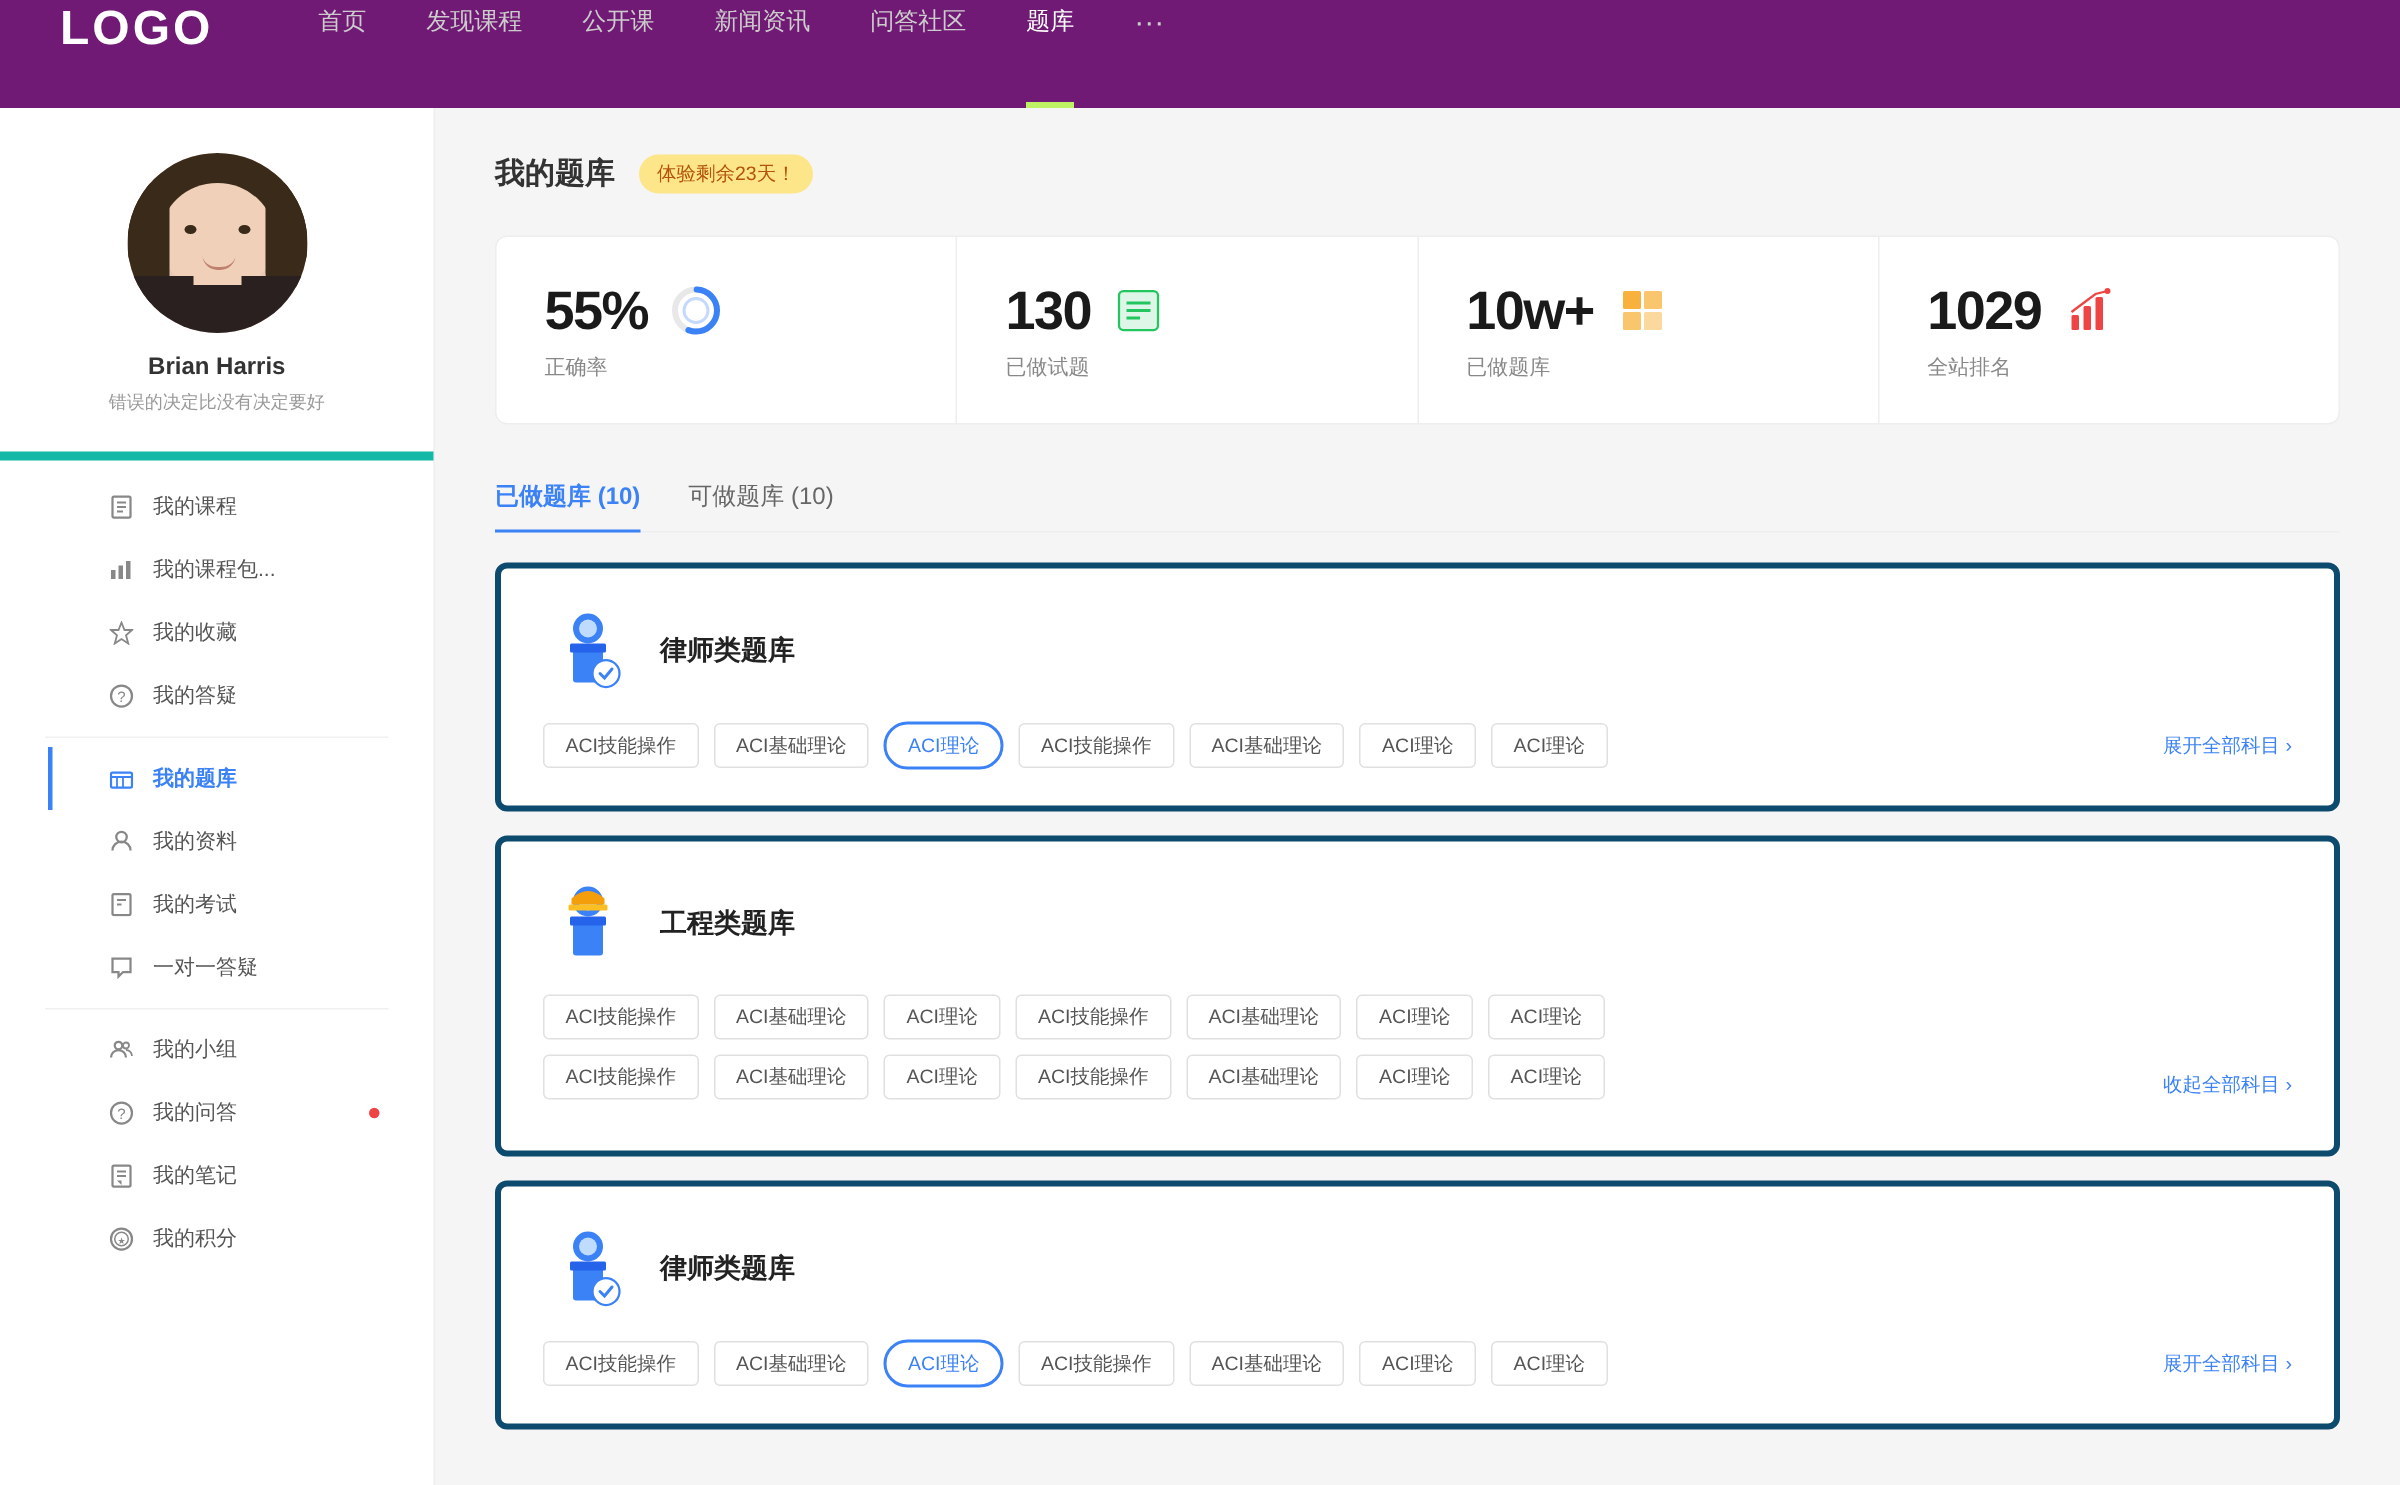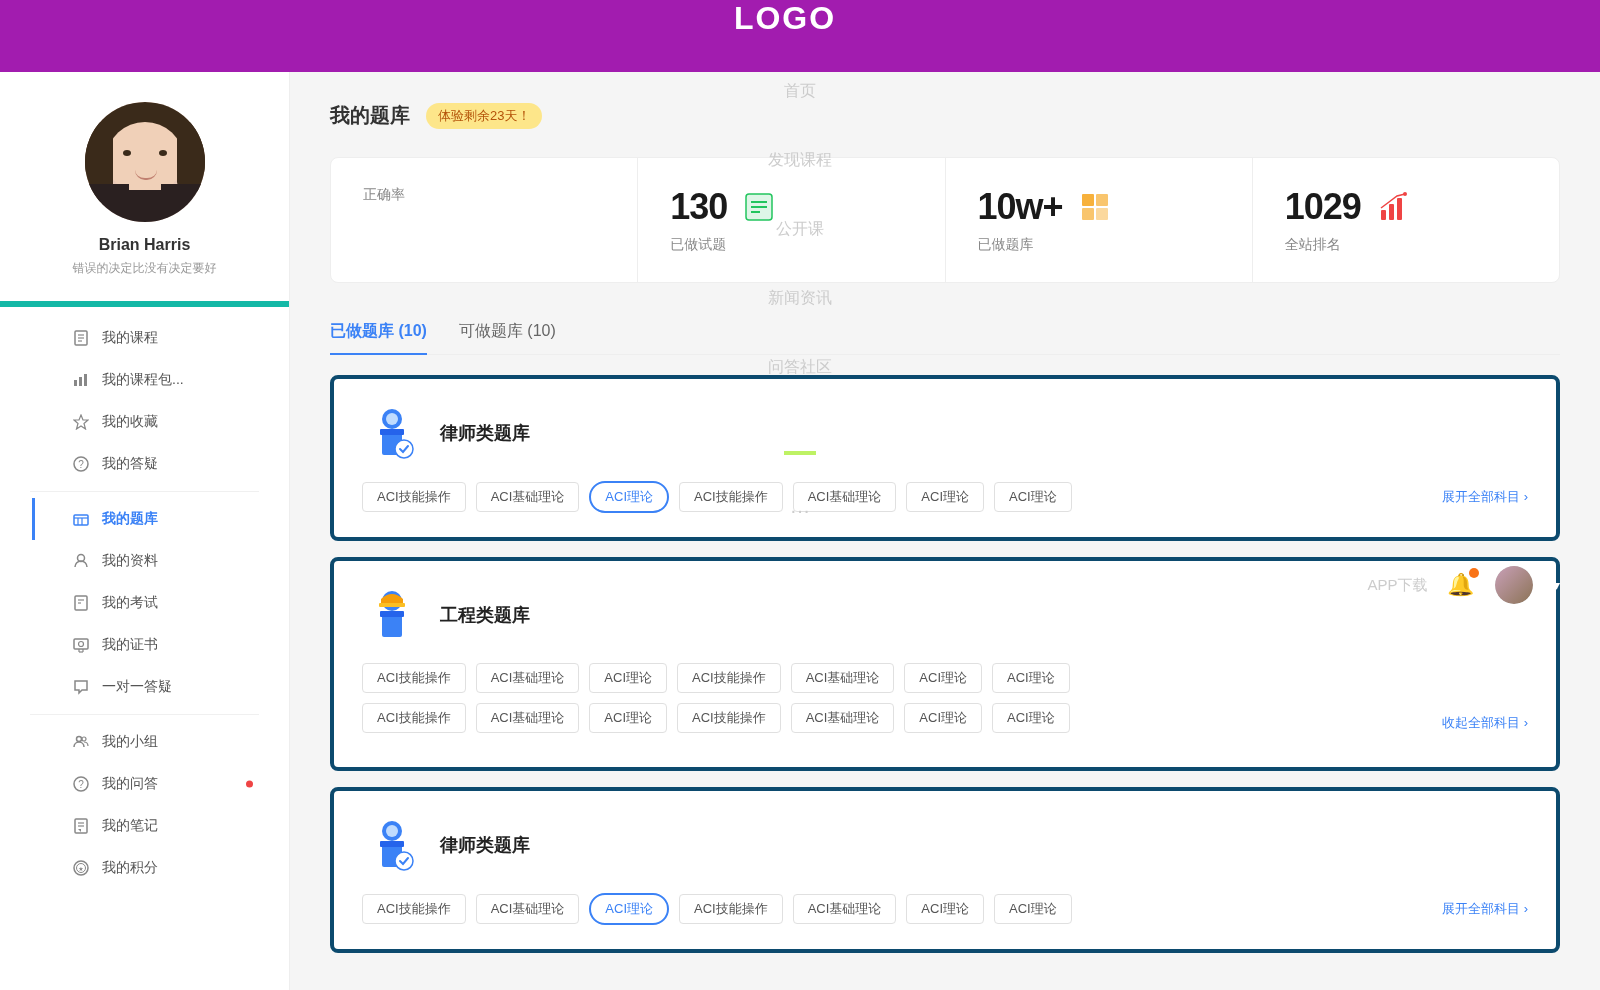--- a/index.html
+++ b/index.html
@@ -1,19 +1,19 @@
 <!DOCTYPE html>
 <html><head>
   <meta charset="utf-8">
   <style>
     * { margin: 0; padding: 0; box-sizing: border-box; }
     body { font-family: -apple-system, BlinkMacSystemFont, 'PingFang SC', 'Microsoft YaHei', sans-serif; background: #f5f5f5; width: 1600px; min-height: 990px; overflow-x: hidden; }
 
     
-    .top-nav { background: #a21caf; height: 72px; display: flex; align-items: center; padding: 0 40px; gap: 40px; position: relative; flex-direction: column; }
+    .top-nav { background: #701a75; height: 72px; display: flex; padding: 0 40px; gap: 40px; position: relative; }
     .nav-logo { color: white; font-size: 32px; font-weight: 900; letter-spacing: 2px; margin-right: 30px; }
     .nav-item { color: #ccc; font-size: 16px; cursor: pointer; padding: 4px 0; }
     .nav-item.active { color: white; border-bottom: 4px solid #bef264; }
     .nav-right { margin-left: auto; display: flex; align-items: center; gap: 20px; }
     .app-download { color: #ccc; font-size: 15px; cursor: pointer; }
     .nav-bell { position: relative; cursor: pointer; }
     .bell-icon { color: white; font-size: 22px; }
     .bell-badge { position: absolute; top: -4px; right: -4px; width: 10px; height: 10px; background: #f97316; border-radius: 50%; }
     .nav-avatar { width: 38px; height: 38px; border-radius: 50%; overflow: hidden; background: #ccc; cursor: pointer; }
     .nav-chevron { color: white; font-size: 14px; cursor: pointer; }
@@ -84,31 +84,20 @@
 
 <nav class="top-nav">
   <div class="nav-logo">LOGO</div>
   <div class="nav-item">首页</div>
   <div class="nav-item">发现课程</div>
   <div class="nav-item">公开课</div>
   <div class="nav-item">新闻资讯</div>
   <div class="nav-item">问答社区</div>
   <div class="nav-item active">题库</div>
   <div class="nav-dots nav-item">···</div>
-  <div class="nav-right">
-    <div class="app-download">APP下载</div>
-    <div class="nav-bell">
-      <span class="bell-icon">🔔</span>
-      <span class="bell-badge"></span>
-    </div>
-    <div class="nav-avatar">
-      <div style="width:100%;height:100%;background:linear-gradient(135deg,#c9a0b8,#8b7355);border-radius:50%;"></div>
-    </div>
-    <span class="nav-chevron">▾</span>
-  </div>
 </nav>
 
 <div class="main-layout">
 
   <aside class="sidebar">
     <div class="sidebar-profile">
       <div class="avatar-circle">
 
         <div style="width:120px;height:120px;background:#e8c9b8;position:relative;overflow:hidden;">
 
@@ -199,32 +188,20 @@
               <rect x="2" y="1" width="12" height="14" rx="1" stroke="#888" stroke-width="1.5"></rect>
               <line x1="5" y1="5" x2="11" y2="5" stroke="#888" stroke-width="1.2"></line>
               <line x1="5" y1="8" x2="8" y2="8" stroke="#888" stroke-width="1.2"></line>
             </svg>
         </span>
         <span>我的考试</span>
       </div>
       <div class="menu-item">
         <span class="menu-icon">
           <svg width="16" height="16" viewBox="0 0 16 16" fill="none">
-              <rect x="1" y="2" width="14" height="10" rx="1" stroke="#888" stroke-width="1.5"></rect>
-              <circle cx="8" cy="7" r="2.5" stroke="#888" stroke-width="1.2"></circle>
-              <line x1="6" y1="12" x2="6" y2="15" stroke="#888" stroke-width="1.2"></line>
-              <line x1="10" y1="12" x2="10" y2="15" stroke="#888" stroke-width="1.2"></line>
-              <line x1="6" y1="15" x2="10" y2="15" stroke="#888" stroke-width="1.2"></line>
-            </svg>
-        </span>
-        <span>我的证书</span>
-      </div>
-      <div class="menu-item">
-        <span class="menu-icon">
-          <svg width="16" height="16" viewBox="0 0 16 16" fill="none">
               <path d="M2 2h12v9H9l-3 3V11H2V2z" stroke="#888" stroke-width="1.5"></path>
             </svg>
         </span>
         <span>一对一答疑</span>
       </div>
       <div class="menu-divider"></div>
       <div class="menu-item">
         <span class="menu-icon">
           <svg width="16" height="16" viewBox="0 0 16 16" fill="none">
               <circle cx="6" cy="5" r="2.5" stroke="#888" stroke-width="1.5"></circle>
@@ -271,20 +248,30 @@
 
   <main class="content">
 
     <div class="page-header">
       <span class="page-title-text">我的题库</span>
       <span class="trial-badge">体验剩余23天！</span>
     </div>
 
     <div class="stats-grid">
       <div class="stat-item">
+        <div class="stat-top">
+          <span class="stat-value">55%</span>
+          <span class="stat-icon">
+            <svg width="34" height="34" viewBox="0 0 34 34">
+              <circle cx="17" cy="17" r="14" fill="none" stroke="#e8e8e8" stroke-width="4"></circle>
+              <circle cx="17" cy="17" r="14" fill="none" stroke="#3b82f6" stroke-width="4" stroke-dasharray="49 39" stroke-dashoffset="22" stroke-linecap="round"></circle>
+              <circle cx="17" cy="17" r="8" fill="none" stroke="#3b82f6" stroke-width="2" opacity="0.3"></circle>
+            </svg>
+          </span>
+        </div>
         <div class="stat-label">正确率</div>
       </div>
       <div class="stat-item">
         <div class="stat-top">
           <span class="stat-value">130</span>
           <span class="stat-icon">
             <svg width="34" height="34" viewBox="0 0 34 34">
                 <rect x="4" y="4" width="26" height="26" rx="3" fill="#22c55e" opacity="0.15"></rect>
                 <rect x="4" y="4" width="26" height="26" rx="3" stroke="#22c55e" stroke-width="1.5" fill="none"></rect>
                 <line x1="9" y1="12" x2="25" y2="12" stroke="#22c55e" stroke-width="2"></line>

